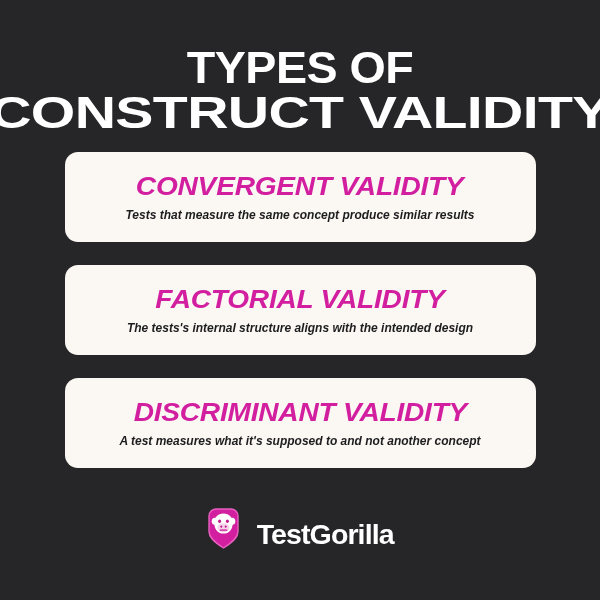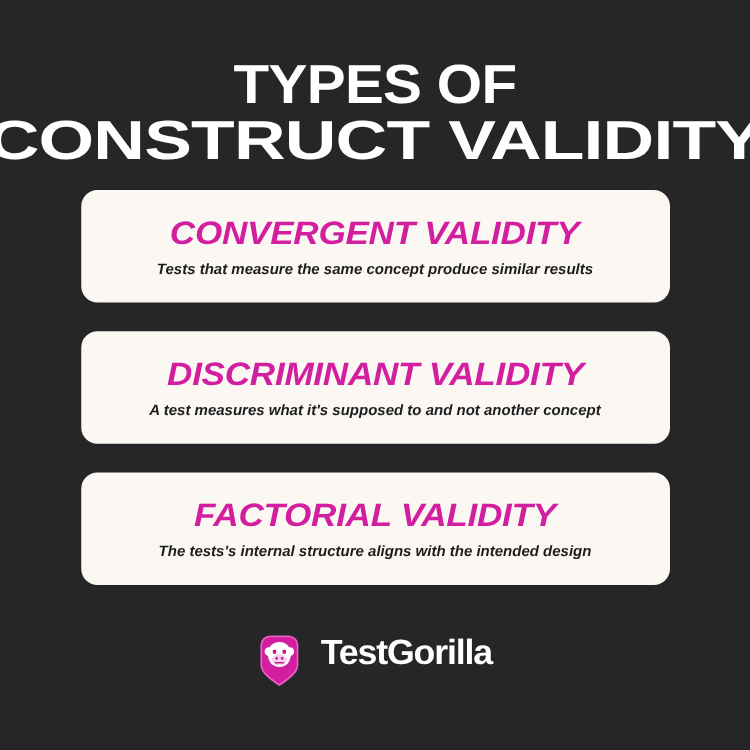--- a/index.html
+++ b/index.html
@@ -90,21 +90,21 @@
     font-size: 12px;
     line-height: 1.2;
     white-space: nowrap;
     text-align: center;
   }
 
   
   .logo {
     margin-top: 40px;
     display: flex;
-    align-items: flex-start;
+    align-items: flex-end;
     gap: 18px;
     user-select: none;
   }
   .logo-badge {
     width: 33px;
     height: 41px;
     display: block;
   }
   .logo-word {
     color: #ffffff;
@@ -128,27 +128,27 @@
   </div>
 
   <div class="cards">
 
     <div class="card">
       <div class="card-title">CONVERGENT VALIDITY</div>
       <div class="card-desc">Tests that measure the same concept produce similar results</div>
     </div>
 
     <div class="card">
-      <div class="card-title">DISCRIMINANT VALIDITY</div>
-      <div class="card-desc">A test measures what it's supposed to and not another concept</div>
+      <div class="card-title">FACTORIAL VALIDITY</div>
+      <div class="card-desc">The tests's internal structure aligns with the intended design</div>
     </div>
 
     <div class="card">
-      <div class="card-title">FACTORIAL VALIDITY</div>
-      <div class="card-desc">The tests's internal structure aligns with the intended design</div>
+      <div class="card-title">DISCRIMINANT VALIDITY</div>
+      <div class="card-desc">A test measures what it's supposed to and not another concept</div>
     </div>
 
   </div>
 
   <div class="logo">
     <span class="logo-badge">
       <svg class="logo-badge" viewBox="0 0 33 41" xmlns="http://www.w3.org/2000/svg">
         <path d="M2 8 C2 4.1 5.1 1 9 1 L24 1 C27.9 1 31 4.1 31 8 L31 23.5 C31 28.5 27.5 32.8 16.5 40 C5.5 32.8 2 28.5 2 23.5 Z" fill="#D21FA0"></path>
         <path d="M2 8 C2 4.1 5.1 1 9 1 L24 1 C27.9 1 31 4.1 31 8 L31 23.5 C31 28.5 27.5 32.8 16.5 40 C5.5 32.8 2 28.5 2 23.5 Z" fill="none" stroke="#E85FC0" stroke-width="1.4"></path>
         <ellipse cx="7.8" cy="13.2" rx="3.1" ry="3.5" fill="#ffffff"></ellipse>

